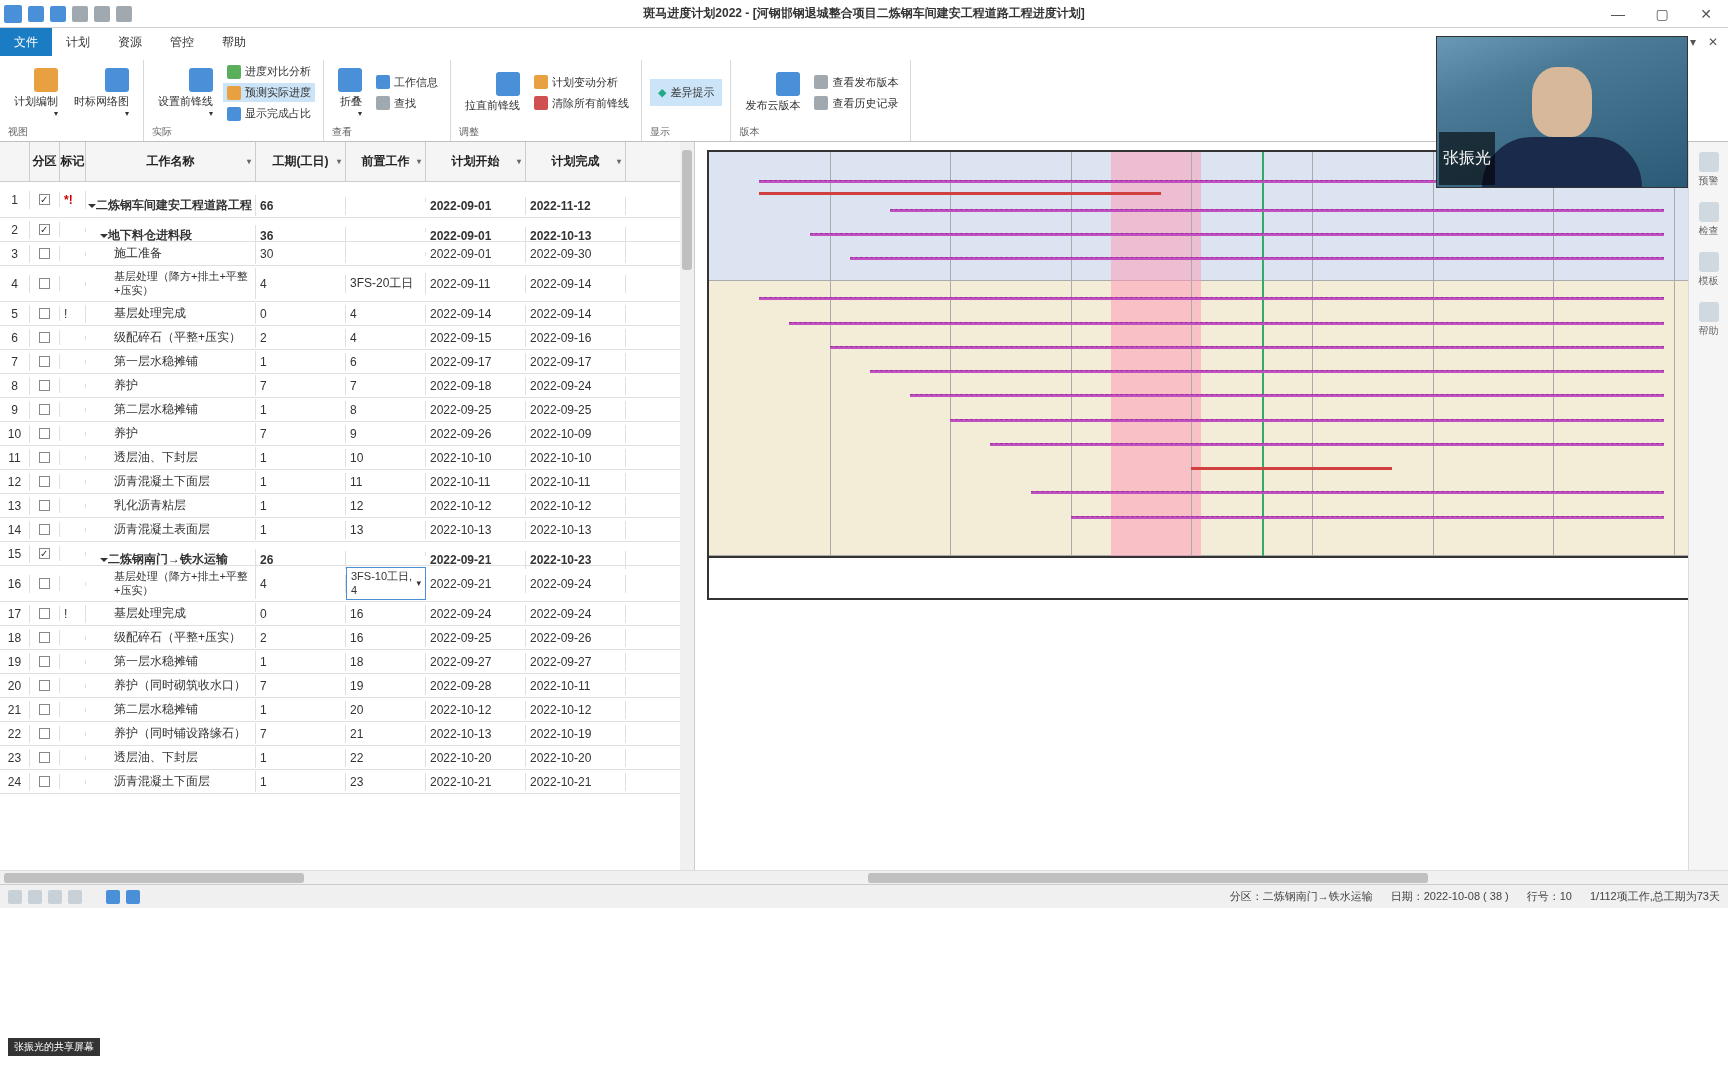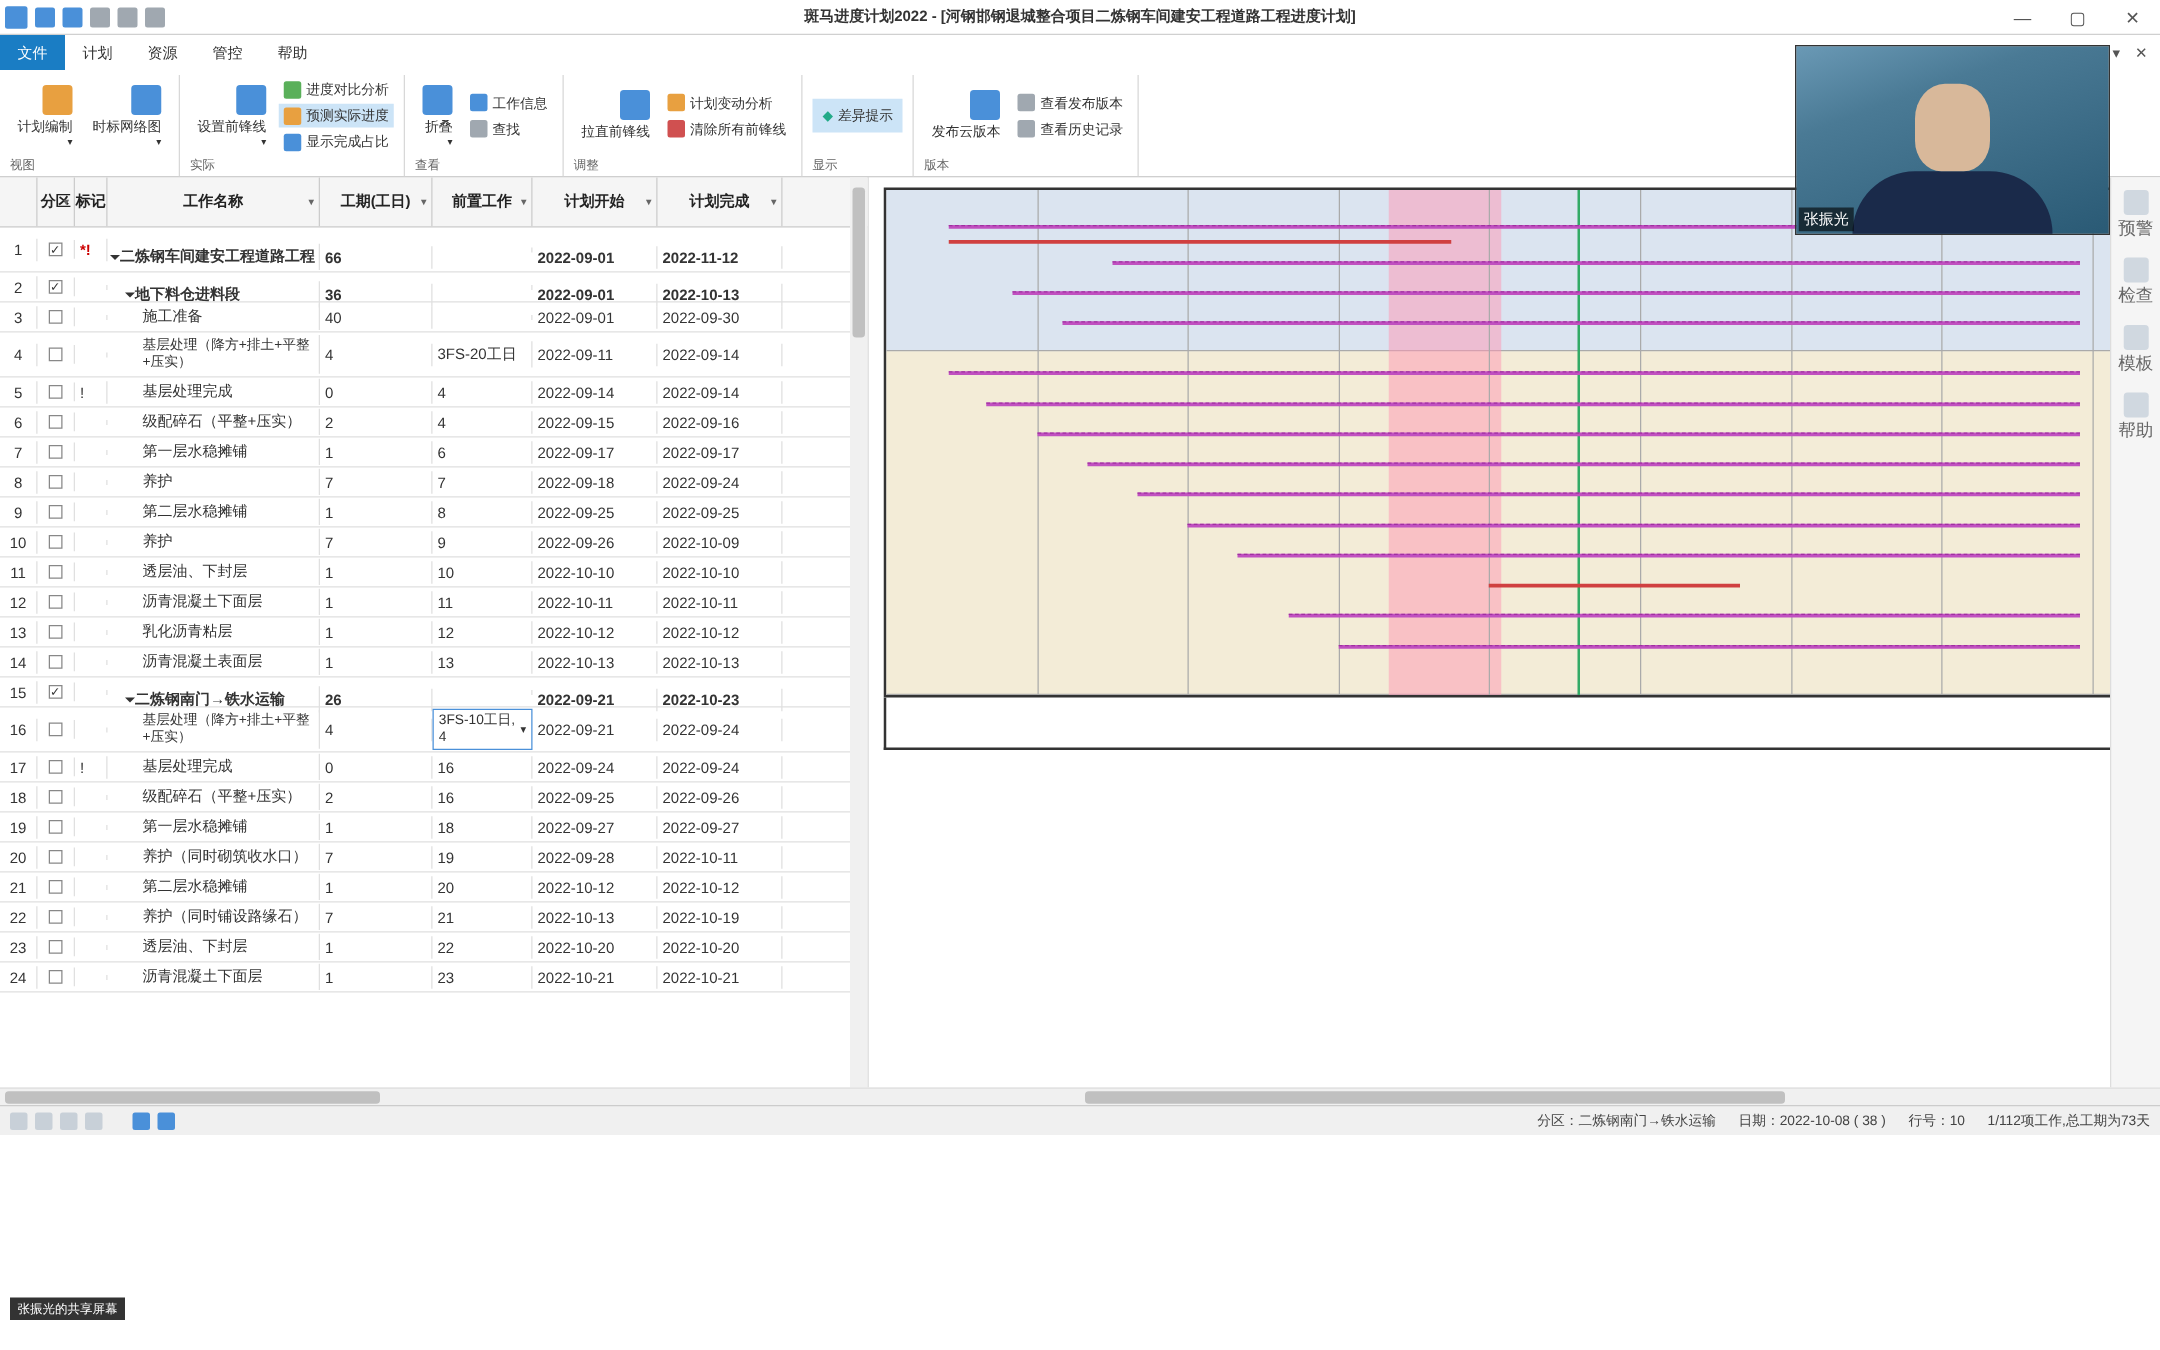--- a/index.html
+++ b/index.html
@@ -70,27 +70,27 @@
 .band.yellow { background: rgba(230,210,150,0.35); }
 .redcol { position: absolute; top: 0; bottom: 0; background: rgba(255,150,180,0.5); }
 .vline { position: absolute; top: 0; bottom: 0; width: 1px; background: #aaa; }
 .vline.now { width: 2px; background: #3a6; }
 .hbar { position: absolute; height: 3px; }
 .hbar.mag { background: #c050c0; border-top: 1px dashed #a030a0; }
 .hbar.red { background: #d04040; }
 .chart-footer { border: 2px solid #333; border-top: none; height: 42px; margin: 0 4px; background: #fff; }
 
 .right-rail { position: absolute; right: 0; top: 142px; width: 40px; background: #f5f5f5; border-left: 1px solid #ddd; height: 728px; display: flex; flex-direction: column; align-items: center; padding-top: 10px; gap: 14px; }
-.rail-item { display: flex; flex-direction: column; align-items: center; font-size: 14px; color: #666; gap: 2px; }
+.rail-item { display: flex; flex-direction: column; align-items: center; font-size: 10px; color: #666; gap: 2px; }
 .rail-item .ri-icon { width: 20px; height: 20px; background: #d0d8e0; border-radius: 3px; }
 
 .video-overlay { position: absolute; right: 40px; top: 36px; width: 252px; height: 152px; background: linear-gradient(160deg, #6a99b5 0%, #4a7a95 30%, #2a5a75 100%); border: 1px solid #333; z-index: 10; }
 .video-head { position: absolute; left: 50%; top: 20%; transform: translateX(-50%); width: 60px; height: 70px; background: #d8b89a; border-radius: 40% 40% 35% 35%; }
 .video-body { position: absolute; left: 50%; bottom: 0; transform: translateX(-50%); width: 160px; height: 50px; background: #1a2a4a; border-radius: 50px 50px 0 0; }
-.video-label { position: absolute; left: 2px; bottom: 2px; background: rgba(0,0,0,0.6); color: #fff; font-size: 12px; padding: 1px 4px; }
+.video-label { position: absolute; left: 2px; bottom: 2px; background: rgba(0,0,0,0.6); color: #fff; font-size: 16px; padding: 16px 4px; }
 
 .hscroll-area { height: 14px; display: flex; }
 .hscroll { flex: 1; background: #f0f0f0; position: relative; border-top: 1px solid #ddd; }
 .hscroll-thumb { position: absolute; left: 4px; top: 2px; height: 10px; width: 300px; background: #c0c0c0; border-radius: 3px; }
 
 .statusbar { height: 24px; background: #f0f0f0; border-top: 1px solid #ccc; display: flex; align-items: center; padding: 0 8px; font-size: 11px; color: #444; }
 .sb-left { display: flex; gap: 6px; align-items: center; }
 .sb-icon { width: 14px; height: 14px; background: #c8d0d8; border-radius: 2px; }
 .sb-right { margin-left: auto; display: flex; gap: 18px; }
 
@@ -300,21 +300,21 @@
           <div class="gc w-start bold">2022-09-01</div>
           <div class="gc w-end bold">2022-10-13</div>
         </div>
         <div class="gr">
           <div class="gc w-row center">3</div>
           <div class="gc w-zone center">
             <span class="ck"></span>
           </div>
           <div class="gc w-mark"></div>
           <div class="gc w-name" style="padding-left:28px">施工准备</div>
-          <div class="gc w-dur num">40</div>
+          <div class="gc w-dur num">30</div>
           <div class="gc w-pred"></div>
           <div class="gc w-start">2022-09-01</div>
           <div class="gc w-end">2022-09-30</div>
         </div>
         <div class="gr tall">
           <div class="gc w-row center">4</div>
           <div class="gc w-zone center">
             <span class="ck"></span>
           </div>
           <div class="gc w-mark"></div>

